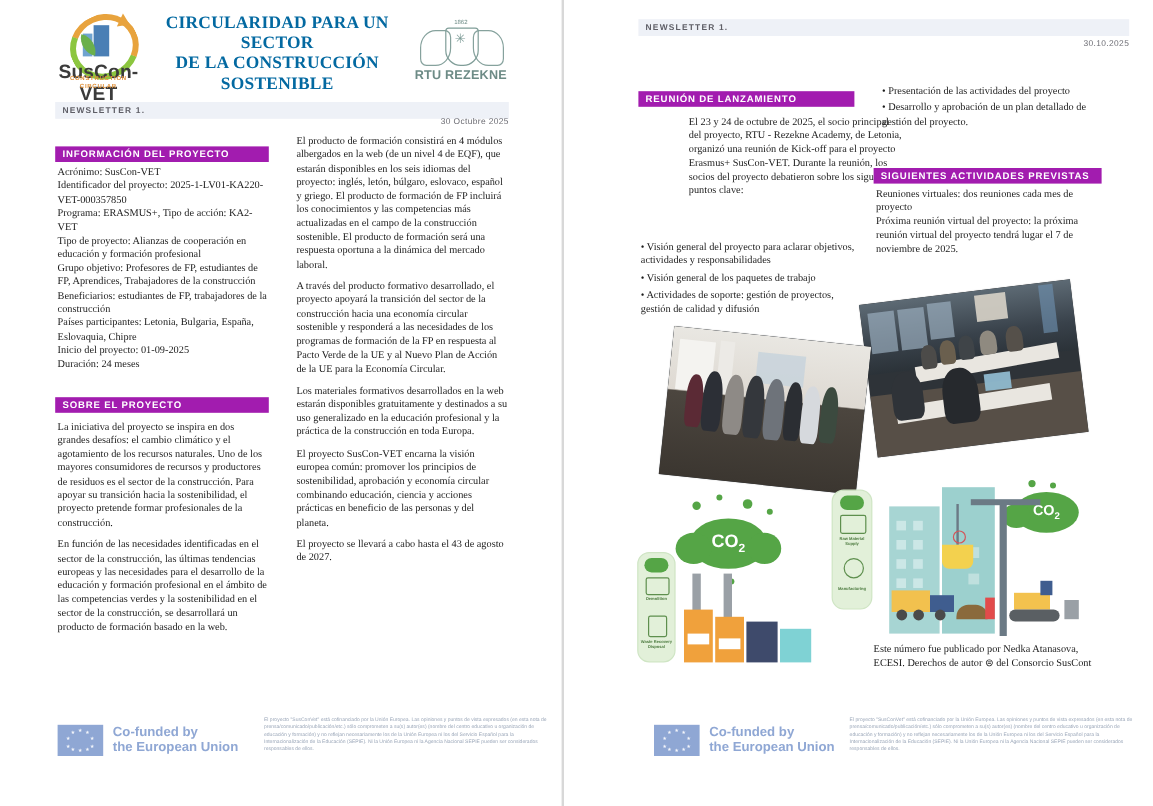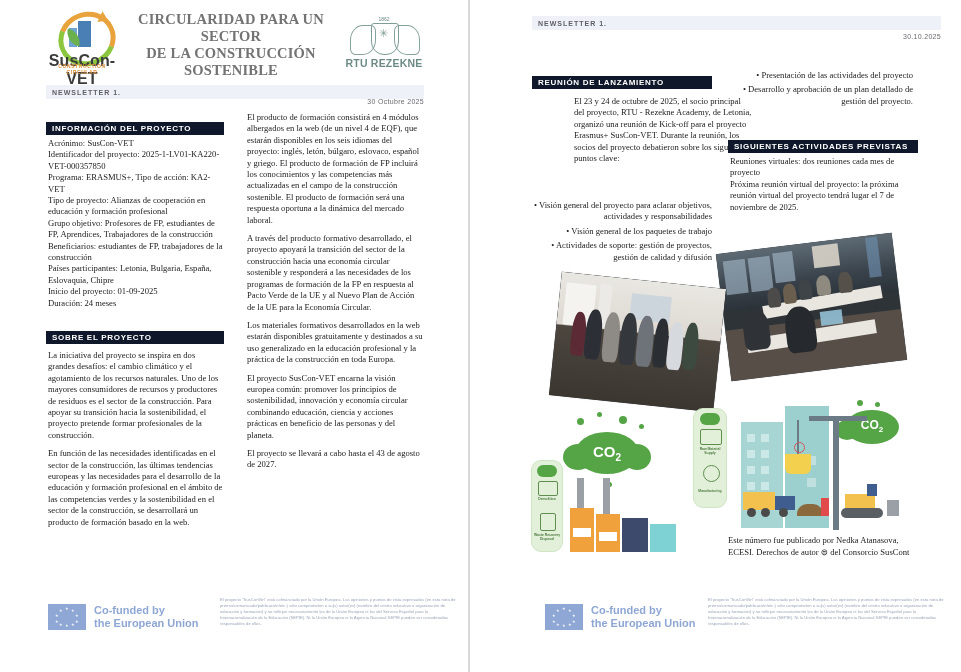--- a/index.html
+++ b/index.html
@@ -41,21 +41,21 @@
     transform:rotate(115deg);
   }
   .logo-sus .nm{position:absolute;left:0;top:42px;width:72px;text-align:center;
     font-family:"Liberation Sans",sans-serif;font-size:16px;font-weight:700;color:#3b3b3b;letter-spacing:.1px;}
   .logo-sus .sub1{position:absolute;left:0;top:53px;width:72px;text-align:center;
     font-family:"Liberation Sans",sans-serif;font-size:5px;font-weight:700;color:#e0913a;letter-spacing:.6px;}
   .logo-sus .sub2{position:absolute;left:0;top:59px;width:72px;text-align:center;
     font-family:"Liberation Sans",sans-serif;font-size:5px;font-weight:700;color:#e0913a;letter-spacing:.6px;}
 
   .masthead-title{
-    flex:1 1 auto;text-align:center;color:#737373;
+    flex:1 1 auto;text-align:center;color:#0369a1;
     font-family:"Liberation Serif",serif;font-weight:700;font-size:14.5px;line-height:17px;
     letter-spacing:.2px;padding:0 6px;
   }
   .logo-rtu{width:80px;height:70px;position:relative;flex:0 0 80px;}
   .logo-rtu .yr{position:absolute;left:0;top:6px;width:80px;text-align:center;font-family:"Liberation Sans",sans-serif;font-size:5px;color:#6d8b86;}
   .logo-rtu .crest{position:absolute;left:27px;top:13px;width:26px;height:30px;border:1.6px solid #7f9d98;border-radius:3px 3px 13px 13px;}
   .logo-rtu .crest:after{content:"\2733";position:absolute;left:7px;top:4px;font-size:11px;color:#7f9d98;line-height:1;}
   .logo-rtu .lion-l,.logo-rtu .lion-r{position:absolute;top:15px;width:24px;height:28px;border:1.5px solid #86a29d;border-radius:50% 20% 50% 20%;}
   .logo-rtu .lion-l{left:6px;} .logo-rtu .lion-r{left:50px;transform:scaleX(-1);}
   .logo-rtu .nm{position:absolute;left:0;top:47px;width:80px;text-align:center;
@@ -67,33 +67,33 @@
     font-family:"Liberation Sans",sans-serif;font-size:7px;font-weight:700;color:#5e5e66;
     letter-spacing:1px;padding-left:6px;box-sizing:border-box;
   }
   .nl-date{
     position:absolute;font-family:"Liberation Sans",sans-serif;font-size:7px;color:#6b6b72;
     letter-spacing:.3px;text-align:right;
   }
 
   
   .sec-head{
-    position:absolute;background:#0f172a;color:#ffffff;box-sizing:border-box;
+    position:absolute;background:#a21caf;color:#ffffff;box-sizing:border-box;
     font-family:"Liberation Sans",sans-serif;font-size:8px;font-weight:700;letter-spacing:.7px;
     display:flex;align-items:center;padding-left:6px;height:13px;
   }
 
   .body-txt{
     position:absolute;font-family:"Liberation Serif",serif;font-size:8.6px;line-height:11.4px;
     color:#1b1b1b;text-align:left;
   }
   .body-txt p{margin:0 0 7px 0;}
   .body-txt p:last-child{margin-bottom:0;}
   .tight p{margin:0;}
-  .bullets p{margin:0 0 3px 0;text-align:right;}
+  .bullets p{margin:0 0 3px 0;}
 
   
   .eu{position:absolute;display:flex;align-items:center;}
   .eu-flag{position:relative;background:#8fa7d4;flex:0 0 auto;}
   .eu-star{position:absolute;color:#f4f6fb;line-height:1;}
   .eu-txt{font-family:"Liberation Sans",sans-serif;font-weight:700;color:#8fa7d4;}
 
   .disclaimer{
     position:absolute;font-family:"Liberation Sans",sans-serif;font-size:4.2px;line-height:6px;
     color:#9aa6b8;text-align:left;
@@ -173,21 +173,21 @@
 
   <div class="body-txt" style="left:48px;top:350px;width:176px;">
     <p>La iniciativa del proyecto se inspira en dos grandes desafíos: el cambio climático y el agotamiento de los recursos naturales. Uno de los mayores consumidores de recursos y productores de residuos es el sector de la construcción. Para apoyar su transición hacia la sostenibilidad, el proyecto pretende formar profesionales de la construcción.</p>
     <p>En función de las necesidades identificadas en el sector de la construcción, las últimas tendencias europeas y las necesidades para el desarrollo de la educación y formación profesional en el ámbito de las competencias verdes y la sostenibilidad en el sector de la construcción, se desarrollará un producto de formación basado en la web.</p>
   </div>
 
   <div class="body-txt" style="left:247px;top:112px;width:177px;">
     <p>El producto de formación consistirá en 4 módulos albergados en la web (de un nivel 4 de EQF), que estarán disponibles en los seis idiomas del proyecto: inglés, letón, búlgaro, eslovaco, español y griego. El producto de formación de FP incluirá los conocimientos y las competencias más actualizadas en el campo de la construcción sostenible. El producto de formación será una respuesta oportuna a la dinámica del mercado laboral.</p>
     <p>A través del producto formativo desarrollado, el proyecto apoyará la transición del sector de la construcción hacia una economía circular sostenible y responderá a las necesidades de los programas de formación de la FP en respuesta al Pacto Verde de la UE y al Nuevo Plan de Acción de la UE para la Economía Circular.</p>
     <p>Los materiales formativos desarrollados en la web estarán disponibles gratuitamente y destinados a su uso generalizado en la educación profesional y la práctica de la construcción en toda Europa.</p>
-    <p>El proyecto SusCon-VET encarna la visión europea común: promover los principios de sostenibilidad, innovación y economía circular combinando educación, ciencia y acciones prácticas en beneficio de las personas y del planeta.</p>
+    <p>El proyecto SusCon-VET encarna la visión europea común: promover los principios de sostenibilidad, aprobación y economía circular combinando educación, ciencia y acciones prácticas en beneficio de las personas y del planeta.</p>
     <p>El proyecto se llevará a cabo hasta el 43 de agosto de 2027.</p>
   </div>
 
   <div class="eu" style="left:48px;top:604px;">
     <div class="eu-flag" style="width:38px;height:26px;">
       <span class="eu-star" style="left:17px;top:3px;font-size:4px;">★</span>
       <span class="eu-star" style="left:11px;top:5px;font-size:4px;">★</span>
       <span class="eu-star" style="left:23px;top:5px;font-size:4px;">★</span>
       <span class="eu-star" style="left:7px;top:10px;font-size:4px;">★</span>
       <span class="eu-star" style="left:27px;top:10px;font-size:4px;">★</span>

